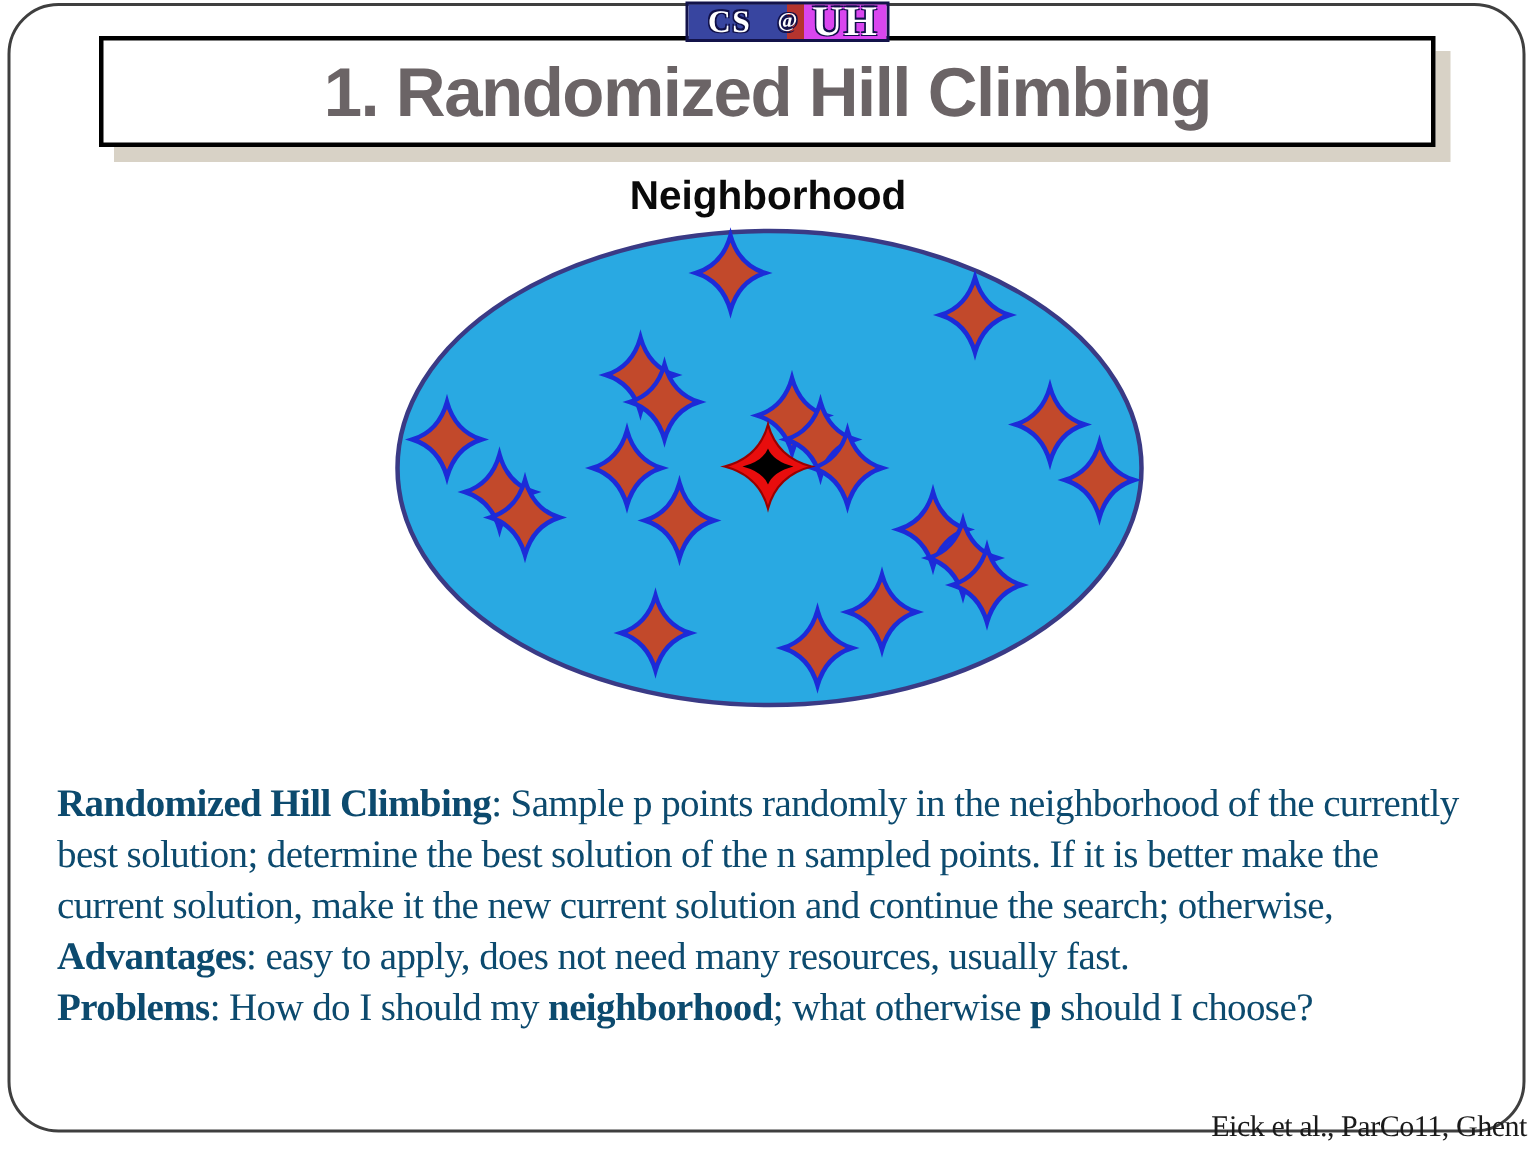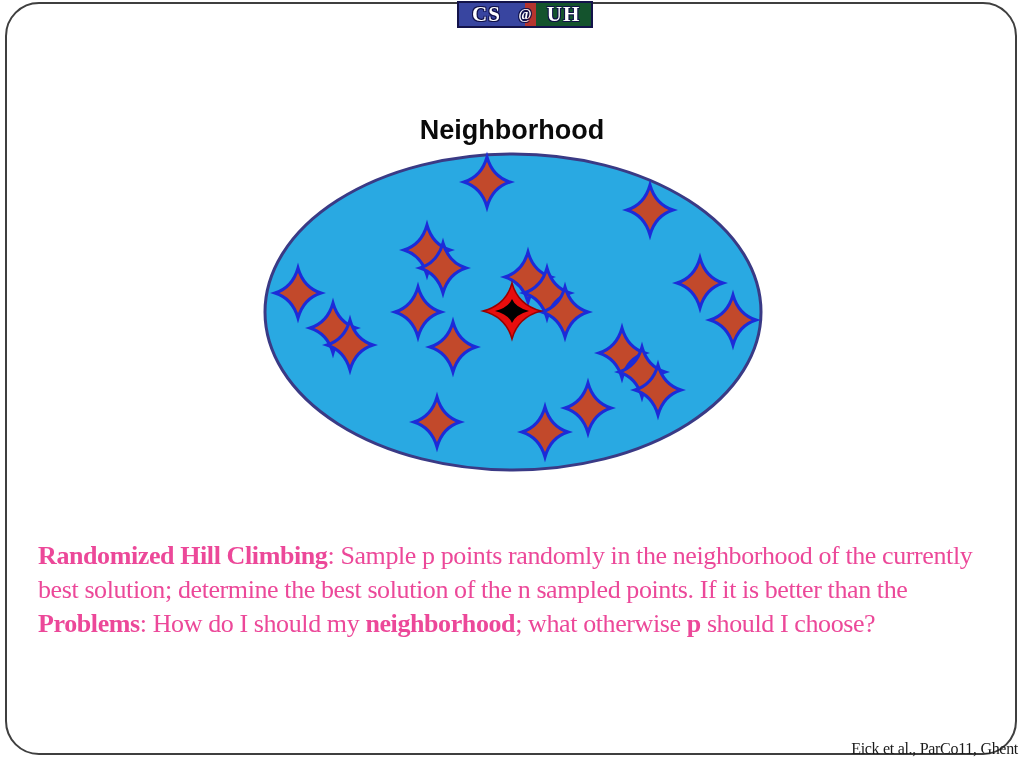--- a/index.html
+++ b/index.html
@@ -8,51 +8,54 @@
   #slide-border{position:absolute;left:5px;top:2px;width:1012px;height:753px;
         border:2px solid #3f3f3f;border-radius:34px;box-sizing:border-box;z-index:1;}
   
   #logo{position:absolute;left:434px;top:1px;width:136px;height:27px;display:flex;
         border:2px solid #13134a;box-sizing:border-box;z-index:6;
         font-family:"Liberation Serif",serif;font-weight:bold;color:#fff;
         text-shadow:-1px -1px 0 #101048,1px -1px 0 #101048,-1px 1px 0 #101048,1px 1px 0 #101048;margin-left:23px;}
   .logo-seg{display:flex;align-items:center;justify-content:center;height:100%;}
   #logo-cs{flex:1;background:#3845a0;font-size:21px;letter-spacing:1px;}
   #logo-at{width:22px;background:linear-gradient(to right,#3845a0 50%,#b5342e 50%);font-size:14px;}
-  #logo-uh{flex:1;background:#14532d;font-size:21px;letter-spacing:1px;}
+  #logo-uh{flex:1;background:#d946ef;font-size:28px;letter-spacing:1px;}
   
   #title-box{position:absolute;left:66px;top:24px;width:891px;height:74px;background:#ffffff;
         border:3px solid #000;box-sizing:border-box;box-shadow:10px 10px 0 #d8d2c6;z-index:4;}
   #title-text{width:100%;height:100%;display:flex;align-items:center;justify-content:center;
         font-family:"Liberation Sans",sans-serif;font-weight:bold;font-size:46px;
         letter-spacing:-1px;color:#6b6466;white-space:nowrap;}
   
   #neigh-label{position:absolute;left:0;top:115px;width:1024px;text-align:center;z-index:3;
         font-family:"Liberation Sans",sans-serif;font-weight:bold;font-size:27px;color:#0a0a0a;}
   #diagram-svg{position:absolute;left:0;top:0;width:1024px;height:768px;z-index:2;}
   
-  #body-text{position:absolute;left:38px;top:519px;z-index:3;color:#ec4899;
-        font-size:26px;line-height:34px;letter-spacing:-0.4px;white-space:nowrap;margin-top:20px;}
+  #body-text{position:absolute;left:38px;top:519px;z-index:3;color:#0c4a6e;
+        font-size:26px;line-height:34px;letter-spacing:-0.4px;white-space:nowrap;}
   .b{font-weight:bold;}
   
   #footer{position:absolute;left:0;top:740px;width:1018px;text-align:right;z-index:6;
-        font-size:16px;letter-spacing:-0.3px;color:#1a1a1a;}
+        font-size:20px;letter-spacing:-0.3px;color:#1a1a1a;}
 </style>
 </head>
 <body>
 
 <div id="page">
   <div id="slide-border"></div>
 
   <div id="logo">
     <div id="logo-cs" class="logo-seg">CS</div>
     <div id="logo-at" class="logo-seg">@</div>
     <div id="logo-uh" class="logo-seg">UH</div>
   </div>
 
+  <div id="title-box">
+    <div id="title-text">1. Randomized Hill Climbing</div>
+  </div>
 
   <div id="neigh-label">Neighborhood</div>
 
   <svg id="diagram-svg" viewBox="0 0 1024 768" xmlns="http://www.w3.org/2000/svg">
       <ellipse cx="513" cy="312" rx="248" ry="158" fill="#29a9e2" stroke="#3a3a85" stroke-width="3"></ellipse>
       <path d="M 487 157 Q 492.5 176.5 510 182 Q 492.5 187.5 487 207 Q 481.5 187.5 464 182 Q 481.5 176.5 487 157 Z" fill="#c2492b" stroke="#1c2bd8" stroke-width="3" stroke-linejoin="miter"></path>
       <path d="M 650 185 Q 655.5 204.5 673 210 Q 655.5 215.5 650 235 Q 644.5 215.5 627 210 Q 644.5 204.5 650 185 Z" fill="#c2492b" stroke="#1c2bd8" stroke-width="3" stroke-linejoin="miter"></path>
       <path d="M 427 225 Q 432.5 244.5 450 250 Q 432.5 255.5 427 275 Q 421.5 255.5 404 250 Q 421.5 244.5 427 225 Z" fill="#c2492b" stroke="#1c2bd8" stroke-width="3" stroke-linejoin="miter"></path>
       <path d="M 443 243 Q 448.5 262.5 466 268 Q 448.5 273.5 443 293 Q 437.5 273.5 420 268 Q 437.5 262.5 443 243 Z" fill="#c2492b" stroke="#1c2bd8" stroke-width="3" stroke-linejoin="miter"></path>
       <path d="M 528 252 Q 533.5 271.5 551 277 Q 533.5 282.5 528 302 Q 522.5 282.5 505 277 Q 522.5 271.5 528 252 Z" fill="#c2492b" stroke="#1c2bd8" stroke-width="3" stroke-linejoin="miter"></path>
@@ -70,18 +73,20 @@
       <path d="M 658 365 Q 663.5 384.5 681 390 Q 663.5 395.5 658 415 Q 652.5 395.5 635 390 Q 652.5 384.5 658 365 Z" fill="#c2492b" stroke="#1c2bd8" stroke-width="3" stroke-linejoin="miter"></path>
       <path d="M 588 383 Q 593.5 402.5 611 408 Q 593.5 413.5 588 433 Q 582.5 413.5 565 408 Q 582.5 402.5 588 383 Z" fill="#c2492b" stroke="#1c2bd8" stroke-width="3" stroke-linejoin="miter"></path>
       <path d="M 437 397 Q 442.5 416.5 460 422 Q 442.5 427.5 437 447 Q 431.5 427.5 414 422 Q 431.5 416.5 437 397 Z" fill="#c2492b" stroke="#1c2bd8" stroke-width="3" stroke-linejoin="miter"></path>
       <path d="M 545 407 Q 550.5 426.5 568 432 Q 550.5 437.5 545 457 Q 539.5 437.5 522 432 Q 539.5 426.5 545 407 Z" fill="#c2492b" stroke="#1c2bd8" stroke-width="3" stroke-linejoin="miter"></path>
       <path d="M 512 283 Q 518 305 541 311 Q 518 317 512 339 Q 506 317 483 311 Q 506 305 512 283 Z" fill="#e80d0d" stroke="#990000" stroke-width="1.5"></path>
       <path d="M 512 299 Q 515.5 307.5 529 311 Q 515.5 314.5 512 323 Q 508.5 314.5 495 311 Q 508.5 307.5 512 299 Z" fill="#000000"></path>
     </svg>
 
   <div id="body-text">
     <div class="line"><span class="b">Randomized Hill Climbing</span><span>: Sample p points randomly in the neighborhood of the currently</span></div>
-    <div class="line"><span>best solution; determine the best solution of the n sampled points. If it is better than the</span></div>
+    <div class="line"><span>best solution; determine the best solution of the n sampled points. If it is better make the</span></div>
+    <div class="line"><span>current solution, make it the new current solution and continue the search; otherwise,</span></div>
+    <div class="line"><span class="b">Advantages</span><span>: easy to apply, does not need many resources, usually fast.</span></div>
     <div class="line"><span class="b">Problems</span><span>: How do I should my </span><span class="b">neighborhood</span><span>; what otherwise </span><span class="b">p</span><span> should I choose?</span></div>
   </div>
 
   <div id="footer">Eick et al., ParCo11, Ghent</div>
 </div>
 
 </body></html>

